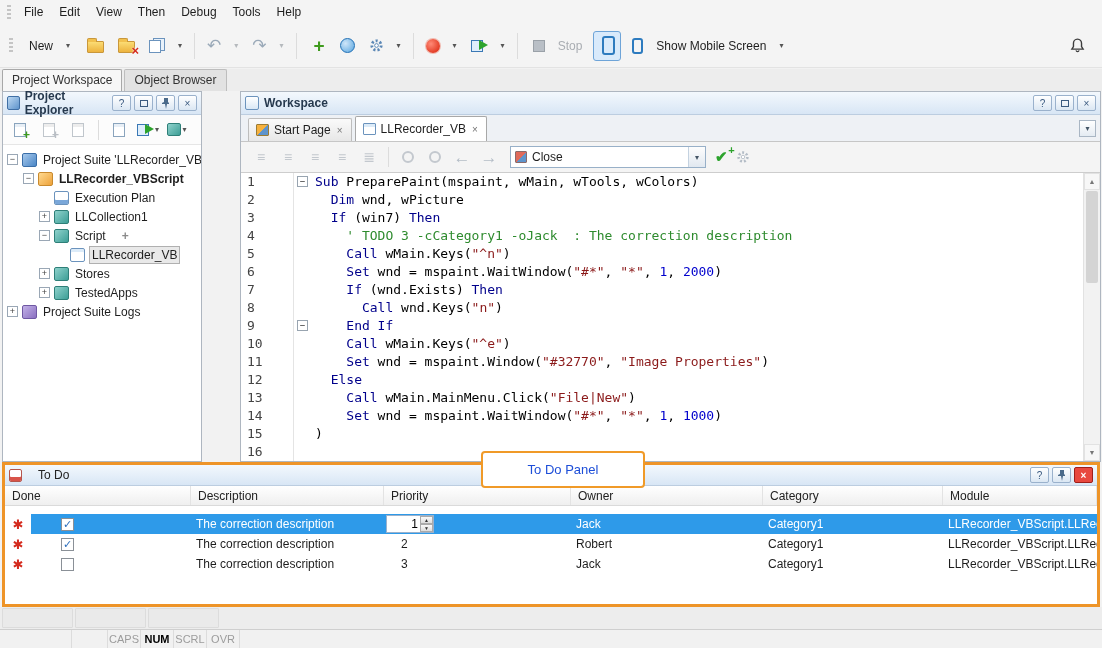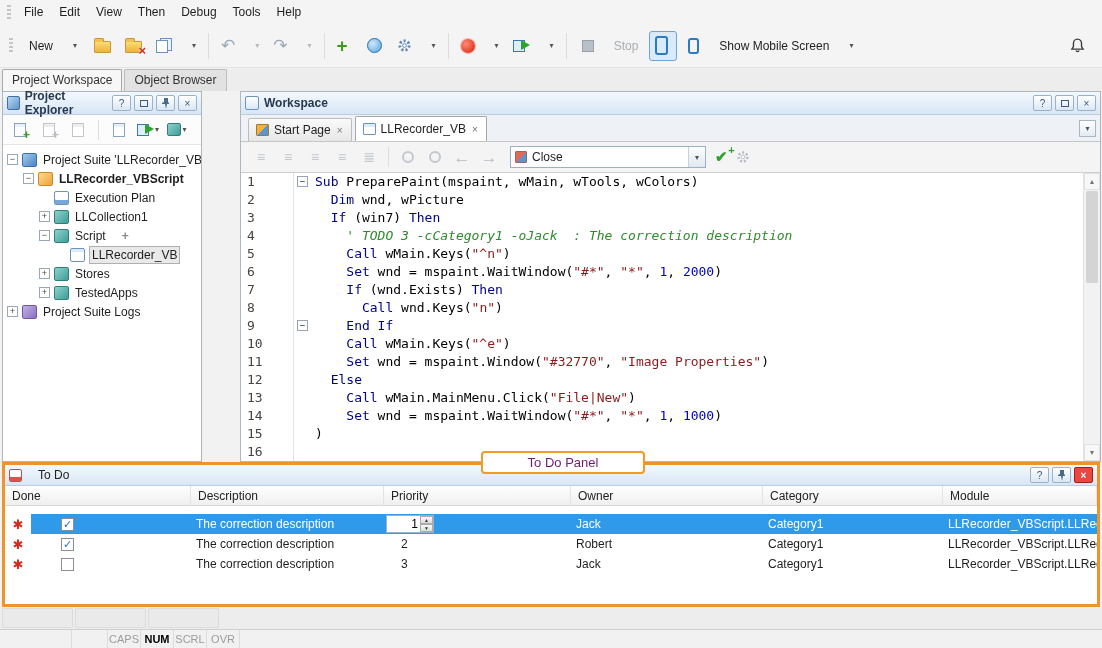--- a/index.html
+++ b/index.html
@@ -7,21 +7,21 @@
   body{font-family:"Liberation Sans",sans-serif;font-size:12px;color:#1e1e1e;background:#f2f2f2}
   .app{position:relative;width:1102px;height:648px;background:#f2f2f2}
 
   
   .menubar{position:absolute;top:0;left:0;right:0;height:24px;display:flex;align-items:center;padding-left:2px;background:#f4f4f4}
   .grip{width:4px;height:15px;margin:0 5px;background:repeating-linear-gradient(#b9b9b9 0 2px,transparent 2px 4px);opacity:.8}
   .menu-item{padding:4px 8px;cursor:default}
 
   
   .toolbar{position:absolute;top:24px;left:0;right:0;height:44px;display:flex;align-items:center;gap:2px;padding:0 4px;background:#f4f4f4;border-bottom:1px solid #e3e3e3}
-  .tbtn{height:30px;min-width:28px;display:flex;align-items:center;justify-content:flex-start;gap:20px;padding:0 5px;border-radius:3px;border:1px solid transparent}
+  .tbtn{height:30px;min-width:28px;display:flex;align-items:center;justify-content:flex-end;gap:13px;padding:0 5px;border-radius:3px;border:1px solid transparent}
   .tbtn.labeled{padding:0 8px}
   .tbtn.toggled{background:#d9eafb;border-color:#6ea4d8}
   .tbtn.disabled{color:#a9adb2}
   .dd{font-size:8px;color:#555;line-height:1}
   .tbtn.disabled .dd{color:#b5b9bd}
   .tsep{width:1px;height:26px;background:#dcdcdc;margin:0 4px}
   .uglyph{font-size:17px;color:#9aa9b8;line-height:1}
   .plus-glyph{color:#3f9b1e;font-size:19px;font-weight:700;line-height:1}
   .folder{width:17px;height:12px;background:linear-gradient(#fbdc74,#edb33e);border:1px solid #c9973a;border-radius:1px;position:relative;margin-top:3px}
   .folder::before{content:"";position:absolute;top:-4px;left:-1px;width:8px;height:3px;background:#f2c14e;border:1px solid #c9973a;border-bottom:none;border-radius:2px 2px 0 0}
@@ -106,21 +106,21 @@
   .editor{position:absolute;left:0;right:0;top:81px;bottom:0;background:#fff;overflow:hidden}
   .code-line{height:18px;display:flex;white-space:pre;font-family:"DejaVu Sans Mono",monospace;font-size:13px;line-height:18px}
   .ln{width:52px;padding-left:6px;color:#444;flex:0 0 52px}
   .fold{width:18px;flex:0 0 18px;position:relative;border-left:1px solid #e4e4e4}
   .fold .fbox{position:absolute;left:3px;top:3px;width:11px;height:11px;border:1px solid #98a4b0;background:#fff;font-size:9px;line-height:9px;text-align:center;color:#333}
   .ct{padding-left:4px}
   .tok-k{color:#00008b;font-weight:400}
   .tok-p{color:#000}
   .tok-s{color:#8b1a1a}
   .tok-n{color:#0000cd}
-  .tok-c{color:#2e8b2e;font-style:italic}
+  .tok-c{color:#2e8b2e;}
   .vscroll{position:absolute;right:0;top:0;bottom:0;width:17px;background:#f2f2f2;border-left:1px solid #e2e2e2}
   .sb-btn{height:17px;display:flex;align-items:center;justify-content:center;font-size:7px;color:#777;background:#f7f7f7;border:1px solid #e2e2e2}
   .sb-btn.bottom{position:absolute;bottom:0;left:0;right:0}
   .sb-thumb{position:absolute;top:18px;left:2px;right:2px;height:92px;background:#d4d4d4;border-radius:2px}
 
   
   #todo-panel{position:absolute;left:2px;right:2px;top:462px;height:145px;border:3px solid #ee9428;background:#fff;z-index:5}
   .todo-header{height:21px;background:linear-gradient(#f3f8fd,#d8e6f5);display:flex;align-items:center;padding:0 4px;gap:16px;border-bottom:1px solid #bccde0}
   .todo-header .panel-title{font-weight:400;color:#222}
   .todo-cols{height:20px;display:grid;grid-template-columns:186px 193px 187px 192px 180px 1fr;background:linear-gradient(#ffffff,#efefef);border-bottom:1px solid #dadada}
@@ -134,21 +134,21 @@
   .done-cell{padding-left:30px}
   .checkbox{width:13px;height:13px;border:1px solid #8a9097;background:#fff;display:flex;align-items:center;justify-content:center;font-size:11px;color:#2d6fbd;line-height:1}
   .desc-cell{padding-left:5px}
   .pri-cell{padding-left:17px}
   .pri-editor{display:flex;align-items:center;height:18px;width:48px;background:#fff;border:1px solid #9ab1cc;margin-left:-15px}
   .pri-val{flex:1;text-align:right;color:#000;padding-right:2px}
   .spinner{width:13px;height:16px;display:flex;flex-direction:column}
   .spin{flex:1;display:flex;align-items:center;justify-content:center;font-size:5px;color:#333;background:linear-gradient(#fafafa,#dcdcdc);border:1px solid #aaa}
   .owner-cell,.cat-cell,.mod-cell{padding-left:5px}
 
-  .callout{position:absolute;left:481px;top:451px;width:164px;height:23px;background:#fff;border:2px solid #f09a28;border-radius:4px;display:flex;align-items:center;justify-content:center;color:#701a75;font-size:13px;z-index:10}
+  .callout{position:absolute;left:481px;top:451px;width:164px;height:37px;background:#fff;border:2px solid #f09a28;border-radius:4px;display:flex;align-items:center;justify-content:center;color:#1d4ed8;font-size:13px;z-index:10}
 
   
   .dock-gap{position:absolute;left:0;right:0;top:607px;height:22px;background:#ededed;display:flex;gap:2px;padding:1px 2px}
   .dock-tab{width:71px;height:20px;border:1px solid #dcdcdc;background:#eaeaea;border-radius:1px}
   .statusbar{position:absolute;left:0;right:0;top:629px;height:19px;background:#f1f1f1;border-top:1px solid #cfcfcf;display:flex;align-items:stretch;font-size:11px}
   .sb-cell{border-right:1px solid #dcdcdc;display:flex;align-items:center;justify-content:center}
   .sb-cell.c1{width:72px}.sb-cell.c2{width:36px}
   .sb-ind{width:33px;color:#9c9c9c;border-right:1px solid #dcdcdc;display:flex;align-items:center;justify-content:center}
   .sb-ind.active{color:#000;font-weight:700}
 </style>

